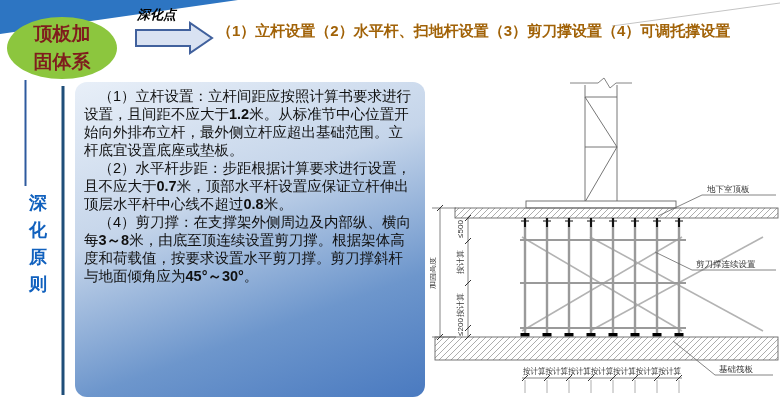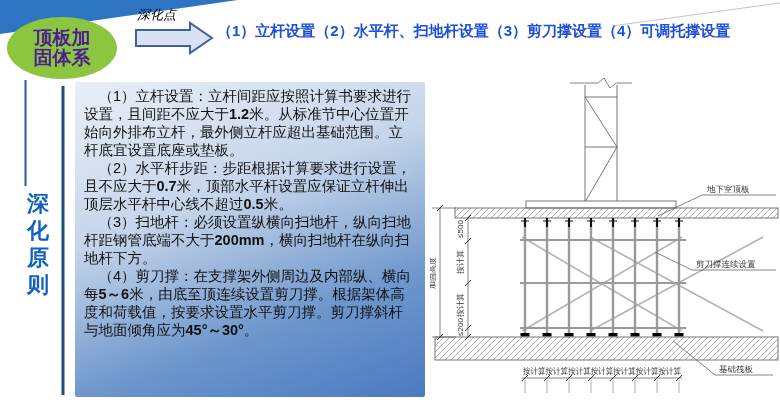--- a/index.html
+++ b/index.html
@@ -1,30 +1,30 @@
 <!DOCTYPE html>
 <html><head>
 <meta charset="utf-8">
 <style>
   html,body{margin:0;padding:0;}
   body{width:780px;height:406px;position:relative;background:#ffffff;overflow:hidden;
        font-family:"Liberation Sans",sans-serif;}
   #deco{position:absolute;left:0;top:0;z-index:0;}
   .badge{position:absolute;left:7px;top:17px;width:110px;height:62px;border-radius:50%;
          background:#8cc63e;display:flex;align-items:center;justify-content:center;z-index:2;}
-  .badge-text{width:64px;text-align:center;font-size:19px;font-weight:bold;color:#4c1d95;
-              line-height:20px;}
-  .arrow-label{position:absolute;left:137px;top:6px;font-size:13px;font-weight:normal;
+  .badge-text{width:64px;text-align:center;font-size:19px;font-weight:bold;color:#7f1d1d;
+              line-height:28px;}
+  .arrow-label{position:absolute;left:137px;top:6px;font-size:13px;font-weight:bold;
                font-style:italic;font-family:"DejaVu Serif",serif;color:#000;z-index:2;}
   .slide-title{position:absolute;left:217px;top:22px;width:560px;font-size:15px;
-               font-weight:bold;color:#1d4ed8;white-space:nowrap;z-index:2;letter-spacing:0;}
-  .side-label{position:absolute;left:27px;top:190px;width:20px;font-size:22px;font-weight:bold;
-              color:#1161be;line-height:27px;word-break:break-all;text-align:center;z-index:2;}
+               font-weight:bold;color:#a16207;white-space:nowrap;z-index:2;letter-spacing:0;}
+  .side-label{position:absolute;left:27px;top:190px;width:20px;font-size:18px;font-weight:bold;
+              color:#1161be;line-height:27px;word-break:break-all;text-align:right;z-index:2;}
   .spec-panel{position:absolute;left:75px;top:82px;width:350px;height:315px;box-sizing:border-box;
-              padding:5px 9px 5px 9px;border-radius:2px;z-index:1;
+              padding:5px 9px 5px 9px;border-radius:12px;z-index:1;
               background:linear-gradient(160deg,#e8eff8 0%,#c5d5ea 38%,#6d96cc 72%,#4a7ac0 100%);}
   .spec-panel p{margin:0;font-size:14.5px;line-height:18px;color:#101010;text-indent:1em;}
   .spec-panel b{font-weight:bold;}
   #diagram{position:absolute;left:430px;top:75px;z-index:1;}
   #diagram text{font-family:"Liberation Sans",sans-serif;fill:#333;}
 </style>
 </head>
 <body>
 
 <svg id="deco" width="780" height="406" viewBox="0 0 780 406">
@@ -40,23 +40,22 @@
 </div>
 
 <div class="arrow-label">深化点</div>
 
 <div class="slide-title">（1）立杆设置（2）水平杆、扫地杆设置（3）剪刀撑设置（4）可调托撑设置</div>
 
 <div class="side-label">深化原则</div>
 
 <div class="spec-panel">
     <p>（1）立杆设置：立杆间距应按照计算书要求进行设置，且间距不应大于<b>1.2</b>米。从标准节中心位置开始向外排布立杆，最外侧立杆应超出基础范围。立杆底宜设置底座或垫板。</p>
-    <p>（2）水平杆步距：步距根据计算要求进行设置，且不应大于<b>0.7</b>米，顶部水平杆设置应保证立杆伸出顶层水平杆中心线不超过<b>0.5</b>米。</p>
-    <p>（3）扫地杆：必须设置纵横向扫地杆，纵向扫地杆距钢管底端不大于<b>200mm</b>，横向扫地杆在纵向扫地杆下方。</p>
-    <p>（4）剪刀撑：在支撑架外侧周边及内部纵、横向每<b>5～6</b>米，由底至顶连续设置剪刀撑。根据架体高度和荷载值，按要求设置水平剪刀撑。剪刀撑斜杆与地面倾角应为<b>45°～30°</b>。</p>
+    <p>（2）水平杆步距：步距根据计算要求进行设置，且不应大于<b>0.7</b>米，顶部水平杆设置应保证立杆伸出顶层水平杆中心线不超过<b>0.8</b>米。</p>
+    <p>（4）剪刀撑：在支撑架外侧周边及内部纵、横向每<b>3～8</b>米，由底至顶连续设置剪刀撑。根据架体高度和荷载值，按要求设置水平剪刀撑。剪刀撑斜杆与地面倾角应为<b>45°～30°</b>。</p>
   </div>
 
 <svg id="diagram" width="350" height="325" viewBox="0 0 350 325">
   <defs>
     <pattern id="hatch" patternUnits="userSpaceOnUse" width="6" height="6">
       <path d="M0,6 L6,0" stroke="#8a8a8a" stroke-width="0.7"></path>
     </pattern>
   </defs>
 
   <g stroke="#666" stroke-width="0.9" fill="none">

